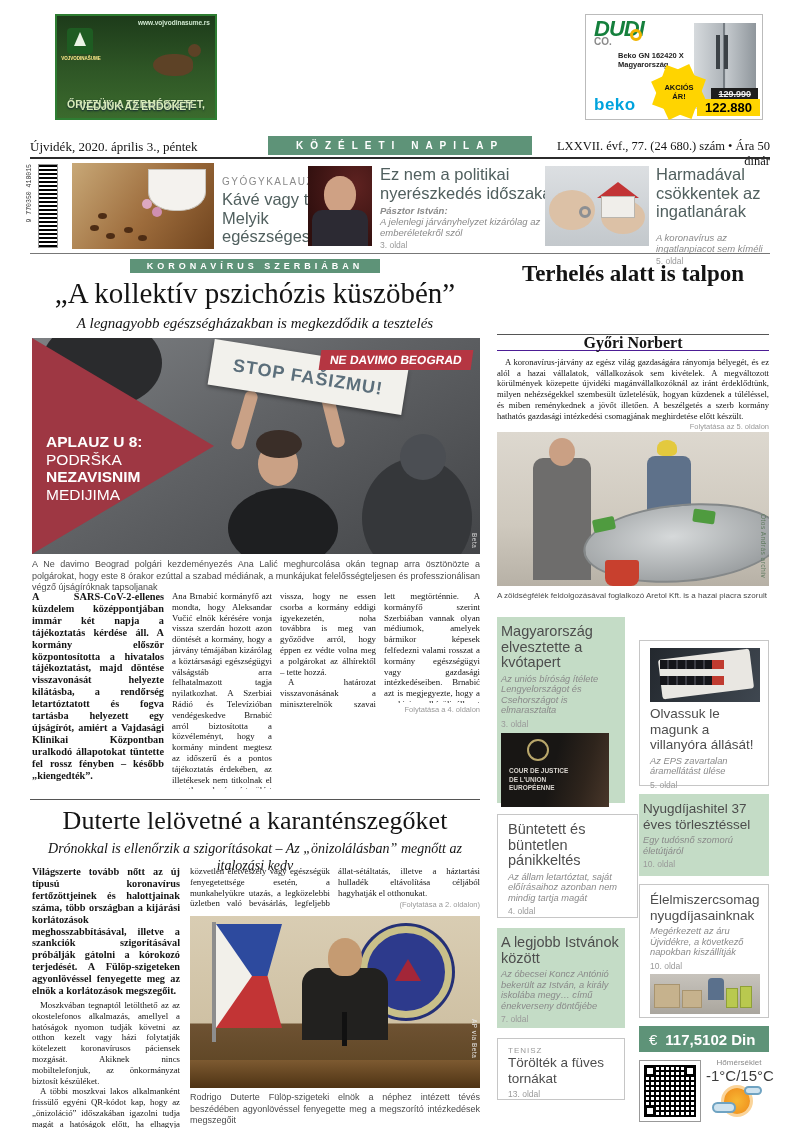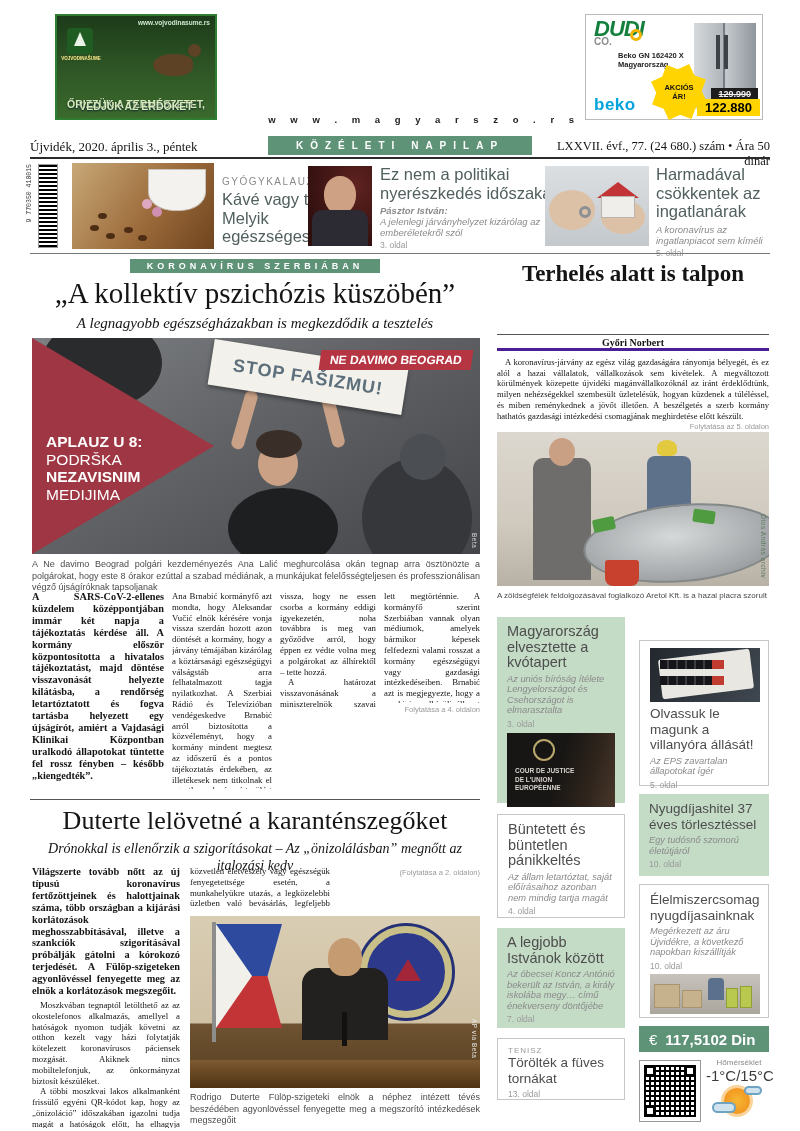--- a/index.html
+++ b/index.html
@@ -26,34 +26,34 @@
   .kicker{font-family:"Liberation Sans",sans-serif;font-size:10px;letter-spacing:1.5px;color:#8a8a8a}
   .tz-title{font-family:"Liberation Sans",sans-serif;font-size:16.5px;line-height:18.5px;color:#51605f}
   .tz-sub{font-family:"Liberation Sans",sans-serif;font-style:italic;font-size:9.5px;line-height:11px;color:#8a8a8a}
   .tz-page{font-family:"Liberation Sans",sans-serif;font-size:8.5px;color:#999;margin-top:2px}
 
   
   .h-lead{font-size:29px;line-height:34px;font-weight:normal}
   .h-sub{font-style:italic;font-size:15px;line-height:17px}
   .h-rail{font-size:23px;line-height:26px;font-weight:bold}
   .h-rail-sub{font-style:italic;font-weight:bold;font-size:14px;line-height:16.5px}
-  .byline{border-top:1px solid #555;border-bottom:3px solid #4c1d95;font-weight:bold;
-          font-size:10px;line-height:15px;text-align:center}
+  .byline{border-top:1px solid #555;border-bottom:1px solid #4c1d95;font-weight:bold;
+          font-size:16px;line-height:15px;text-align:center}
 
   
   .bodycol{font-size:8.8px;line-height:10.8px;text-align:justify;overflow:hidden}
   .bodycol p.ind{text-indent:8px}
   .lead1{font-weight:bold;font-size:10.3px;line-height:11.9px}
   .cont{font-family:"Liberation Sans",sans-serif;font-size:7.5px;color:#999}
   .caption{font-family:"Liberation Sans",sans-serif;color:#4a4a4a;font-size:9px;line-height:11.5px}
   .vcred{position:absolute;writing-mode:vertical-rl;font-family:"Liberation Sans",sans-serif;
          font-size:6.5px;color:#9a9a9a;letter-spacing:.5px}
 
   
-  .gbox{background:#c4dcc6;padding:7px 10px}
+  .gbox{background:#c4dcc6;padding:7px 4px}
   .wbox{background:#fff;border:1px solid #c6c6c6;padding:7px 10px}
   .bx-t{font-family:"Liberation Sans",sans-serif;color:#4d4d4d;font-size:13.5px;line-height:15.5px}
   .bx-s{font-family:"Liberation Sans",sans-serif;font-style:italic;color:#8a8a8a;
         font-size:9.3px;line-height:10.5px;margin-top:3px}
   .bx-p{font-family:"Liberation Sans",sans-serif;color:#9a9a9a;font-size:8.5px;margin-top:3px}
   .bx-k{font-family:"Liberation Sans",sans-serif;color:#9a9a9a;font-size:8px;letter-spacing:1px}
 
   
   .ph{position:absolute;overflow:hidden}
   .ph-main{background:linear-gradient(150deg,#7d8083 0%,#606265 45%,#434548 100%)}
@@ -194,21 +194,20 @@
 
   <div class="abs ad-forest" style="left:55px;top:14px;width:162px;height:106px">
     <div class="deer"></div>
     <div class="treelogo"></div>
     <div class="ad-forest-logo-label">VOJVODINAŠUME</div>
     <div class="ad-forest-web">www.vojvodinasume.rs</div>
     <div class="ad-forest-line" style="bottom:8px">ŐRIZZÜK A TERMÉSZETET,</div>
     <div class="ad-forest-line" style="bottom:6px">VÉDJÜK AZ ERDŐKET</div>
   </div>
 
-  <div class="abs site right" style="left:250px;top:114px;width:330px">w w w . m a g y a r s z o . r s</div>
 
   <div class="abs ad-fridge" style="left:585px;top:14px;width:178px;height:106px">
     <div class="abs" style="left:8px;top:6px">
       <div class="dudi">DUDI</div>
       <div class="dudi-co">CO.</div>
     </div>
     <div class="dudi-dot"></div>
     <div class="abs fr-product" style="left:32px;top:36px;width:80px">Beko GN 162420 X</div>
     <div class="abs fr-product" style="left:32px;top:45px;width:80px">Magyarország</div>
     <div class="fridge"></div>
@@ -256,21 +255,21 @@
 
   <div class="ph ph-house" style="left:545px;top:166px;width:104px;height:80px">
     <div class="hand" style="left:4px;top:24px;width:46px;height:40px"></div>
     <div class="hand" style="left:56px;top:34px;width:44px;height:34px"></div>
     <div class="hroof"></div>
     <div class="hbody"></div>
     <div class="keyring"></div>
   </div>
   <div class="abs" style="left:656px;top:165px;width:118px">
     <div class="tz-title">Harmadával csökkentek az ingatlanárak</div>
-    <div class="tz-sub" style="margin-top:3px">A koronavírus az ingatlanpiacot sem kíméli</div>
+    <div class="tz-sub" style="margin-top:11px">A koronavírus az ingatlanpiacot sem kíméli</div>
     <div class="tz-page">5. oldal</div>
   </div>
 
   <div class="abs rule" style="left:30px;top:253px;width:740px;height:1px;background:#777"></div>
 
   <div class="abs greenbar" style="left:130px;top:259px;width:250px;height:14px;font-size:9px;letter-spacing:4px;line-height:14px">KORONAVÍRUS SZERBIÁBAN</div>
   <div class="abs center h-lead" style="left:30px;top:276px;width:450px">„A kollektív pszichózis küszöbén”</div>
   <div class="abs center h-sub" style="left:30px;top:315px;width:450px">A legnagyobb egészségházakban is megkezdődik a tesztelés</div>
 
   <div class="ph ph-main" style="left:32px;top:338px;width:448px;height:216px">
@@ -314,20 +313,21 @@
   <div class="abs center h-sub" style="left:30px;top:840px;width:450px;font-size:14px">Drónokkal is ellenőrzik a szigorításokat – Az „önizolálásban” megnőtt az italozási kedv</div>
   <div class="abs center" style="left:30px;top:806px;width:450px;font-size:26px;line-height:30px">Duterte lelövetné a karanténszegőket</div>
 
   <div class="abs bodycol" style="left:32px;top:866px;width:148px;height:262px">
     <p class="lead1" style="font-size:10.3px;line-height:11.9px">Világszerte tovább nőtt az új típusú koronavírus fertőzöttjeinek és halottjainak száma, több országban a kijárási korlátozások meghosszabbításával, illetve a szankciók szigorításával próbálják gátolni a kórokozó terjedését. A Fülöp-szigeteken agyonlövéssel fenyegette meg az elnök a korlátozások megszegőit.</p>
     <p class="ind" style="margin-top:3px">Moszkvában tegnaptól letölthető az az okostelefonos alkalmazás, amellyel a hatóságok nyomon tudják követni az otthon kezelt vagy házi folytatják kötelezett koronavírusos páciensek mozgását. Akiknek nincs mobiltelefonjuk, az önkormányzat biztosít készüléket.</p>
     <p class="ind">A többi moszkvai lakos alkalmanként frissülő egyéni QR-kódot kap, hogy az „önizoláció” időszakában igazolni tudja magát a hatóságok előtt, ha elhagyja otthonát. A moszkvaiak számára hétfőtől kötelező a házi karantén. Az emberek csak sürgős orvosi probléma miatt,</p>
   </div>
   <div class="abs bodycol" style="left:190px;top:866px;width:140px;height:44px">közvetlen életveszély vagy egészségük fenyegetettsége esetén, a munkahelyükre utazás, a legközelebbi üzletben való bevásárlás, legfeljebb száz méterre házi-</div>
   <div class="abs" style="left:338px;top:866px;width:142px">
+    <div class="bodycol" style="max-height:34px">állat-sétáltatás, illetve a háztartási hulladék eltávolítása céljából hagyhatják el otthonukat.</div>
     <div class="cont right" style="margin-top:2px">(Folytatása a 2. oldalon)</div>
   </div>
 
   <div class="ph ph-duterte" style="left:190px;top:916px;width:290px;height:172px">
     <div class="flagpole"></div>
     <div class="flag"></div>
     <div class="seal"></div>
     <div class="dman"></div>
     <div class="dhead"></div>
     <div class="mic"></div>
@@ -359,21 +359,21 @@
   <div class="abs gbox" style="left:497px;top:617px;width:128px;height:186px">
     <div class="bx-t" style="font-size:14.5px">Magyarország elvesztette a kvótapert</div>
     <div class="bx-s">Az uniós bíróság ítélete Lengyelországot és Csehországot is elmarasztalta</div>
     <div class="bx-p">3. oldal</div>
     <div class="ph ph-court" style="position:relative;margin-top:4px;width:108px;height:74px">
       <div class="court-logo"></div>
       <div class="court-txt">COUR DE JUSTICE DE L'UNION EUROPÉENNE</div>
     </div>
   </div>
 
-  <div class="abs wbox" style="left:497px;top:814px;width:128px;height:104px">
+  <div class="abs wbox" style="left:497px;top:814px;width:141px;height:104px">
     <div class="bx-t" style="font-size:14.5px">Büntetett és büntetlen pánikkeltés</div>
     <div class="bx-s">Az állam letartóztat, saját előírásaihoz azonban nem mindig tartja magát</div>
     <div class="bx-p">4. oldal</div>
   </div>
 
   <div class="abs gbox" style="left:497px;top:928px;width:128px;height:100px">
     <div class="bx-t" style="font-size:14.5px">A legjobb Istvánok között</div>
     <div class="bx-s">Az óbecsei Koncz Antónió bekerült az István, a király iskolába megy… című énekverseny döntőjébe</div>
     <div class="bx-p">7. oldal</div>
   </div>
@@ -384,21 +384,21 @@
     <div class="bx-p">13. oldal</div>
   </div>
 
   <div class="abs wbox" style="left:639px;top:640px;width:130px;height:146px">
     <div class="ph ph-meter" style="position:relative;width:110px;height:54px">
       <div class="mpanel"></div>
       <div class="mrow" style="top:12px"></div>
       <div class="mrow" style="top:28px"></div>
     </div>
     <div class="bx-t" style="margin-top:4px">Olvassuk le magunk a villanyóra állását!</div>
-    <div class="bx-s">Az EPS zavartalan állapotokat ígér</div>
+    <div class="bx-s">Az EPS zavartalan áramellátást ülése</div>
     <div class="bx-p">5. oldal</div>
   </div>
 
   <div class="abs gbox" style="left:639px;top:794px;width:130px;height:82px">
     <div class="bx-t">Nyugdíjashitel 37 éves törlesztéssel</div>
     <div class="bx-s">Egy tudósnő szomorú életútjáról</div>
     <div class="bx-p">10. oldal</div>
   </div>
 
   <div class="abs wbox" style="left:639px;top:884px;width:130px;height:134px">

